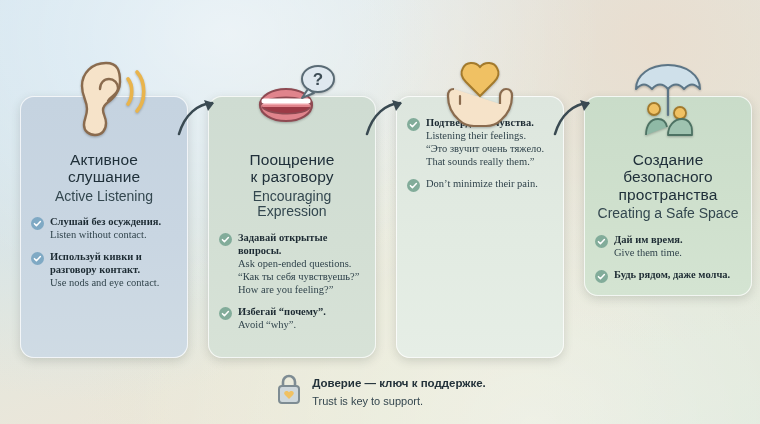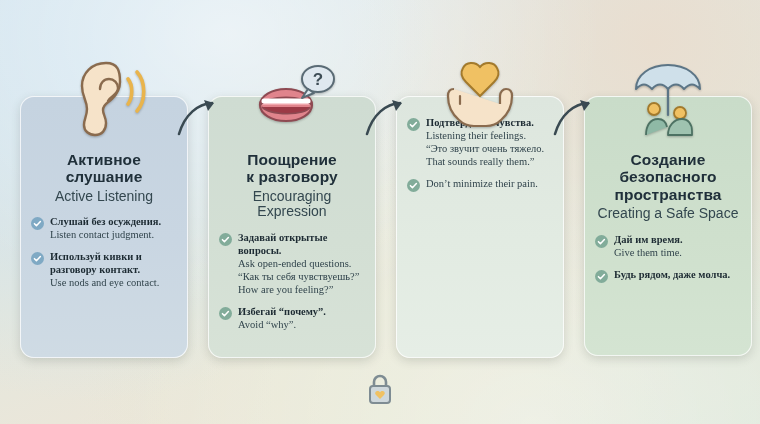--- a/index.html
+++ b/index.html
@@ -34,33 +34,33 @@
     width: 168px;
     border-radius: 14px;
     border: 1px solid rgba(255,255,255,.75);
     box-shadow: 0 3px 10px rgba(60,70,60,.18);
     padding: 8px 10px 10px;
     backdrop-filter: blur(2px);
   }
   .card.c1 { left: 20px;  top: 96px;  height: 262px; background: linear-gradient(180deg, #c5d3e0 0%, #c9d6e2 55%, #cfdbe4 100%); }
   .card.c2 { left: 208px; top: 96px;  height: 262px; background: linear-gradient(180deg, #cfdcd2 0%, #d3dfd4 55%, #d7e2d7 100%); }
   .card.c3 { left: 396px; top: 96px;  height: 262px; background: linear-gradient(180deg, #dde6de 0%, #e2ebe2 55%, #e6eee6 100%); }
-  .card.c4 { left: 584px; top: 96px;  height: 260px; background: linear-gradient(180deg, #c9dcc9 0%, #cfe0cd 55%, #d4e4d2 100%); }
+  .card.c4 { left: 584px; top: 96px;  height: 200px; background: linear-gradient(180deg, #c9dcc9 0%, #cfe0cd 55%, #d4e4d2 100%); }
 
   .icon-badge {
     position: absolute;
     top: -46px; left: 50%; transform: translateX(-50%);
     width: 92px; height: 92px;
     display: flex; align-items: center; justify-content: center;
   }
   .icon-badge svg { display: block; filter: drop-shadow(0 1px 1px rgba(0,0,0,.25)); }
 
   .titles { text-align: center; margin-top: 46px; }
   .title-ru {
-    font-size: 15.5px; font-weight: 700; color: #20303a; line-height: 1.12;
+    font-size: 15.5px; font-weight: 400; color: #20303a; line-height: 1.12;
     letter-spacing: .1px;
   }
   .title-en {
     font-size: 14px; color: #33474f; line-height: 1.12; margin-top: 3px;
   }
 
   .points { margin-top: 11px; }
   .point { display: flex; gap: 6px; margin-bottom: 9px; }
   .check {
     flex: 0 0 auto; width: 13px; height: 13px; margin-top: 2px;
@@ -112,21 +112,21 @@
       </div>
       <div class="points">
         <div class="point">
           <span class="check">
               <svg width="9" height="9" viewBox="0 0 10 10">
                 <path d="M1.6 5.2l2.2 2.2 4.4-4.6" fill="none" stroke="#fff" stroke-width="1.7" stroke-linecap="round" stroke-linejoin="round"></path>
               </svg>
             </span>
           <span class="ptext">
             <b>Слушай без осуждения.</b>
-            <span>Listen contact judgment.</span>
+            <span>Listen without contact.</span>
           </span>
         </div>
         <div class="point">
           <span class="check">
               <svg width="9" height="9" viewBox="0 0 10 10">
                 <path d="M1.6 5.2l2.2 2.2 4.4-4.6" fill="none" stroke="#fff" stroke-width="1.7" stroke-linecap="round" stroke-linejoin="round"></path>
               </svg>
             </span>
           <span class="ptext">
             <b>Используй кивки и разговору контакт.</b>
@@ -284,15 +284,19 @@
   </div>
 
   <div class="footer">
     <span>
       <svg width="30" height="34" viewBox="0 0 30 34">
         <path d="M9 14v-4a6 6 0 0 1 12 0v4" fill="none" stroke="#7e8c93" stroke-width="2.6"></path>
         <rect x="5" y="14" width="20" height="17" rx="3" fill="#cfd8dc" stroke="#7e8c93" stroke-width="2"></rect>
         <path d="M15 27l-4-4c-1.6-1.6-.6-4 1.6-4 1 0 1.8.5 2.4 1.3.6-.8 1.4-1.3 2.4-1.3 2.2 0 3.2 2.4 1.6 4z" fill="#f0c163"></path>
       </svg>
     </span>
+    <span class="footer-text">
+      <span class="f-ru">Доверие — ключ к поддержке.</span><br>
+      <span class="f-en">Trust is key to support.</span>
+    </span>
   </div>
 
 </div>
 
 </body></html>

